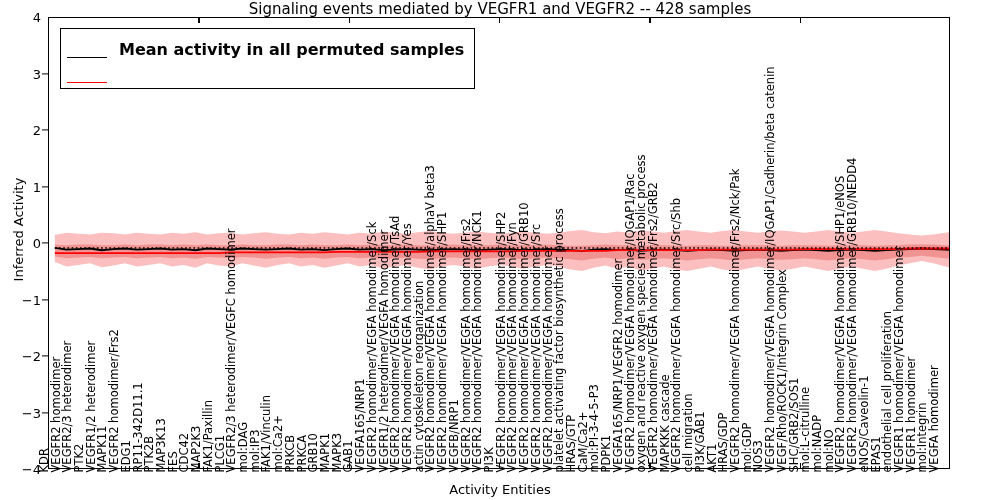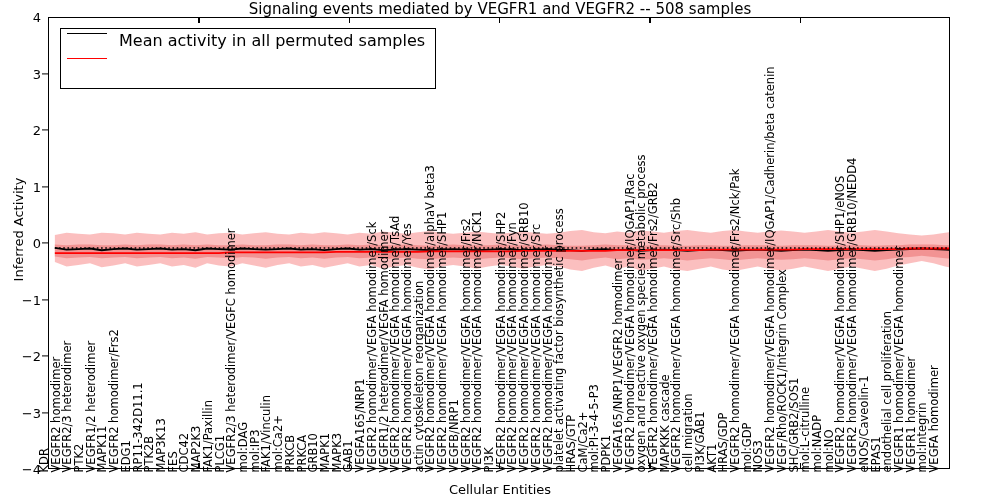--- a/index.html
+++ b/index.html
@@ -64,30 +64,30 @@
 
   
   svg.layer{position:absolute;left:0;top:0;width:902px;height:452px;display:block;}
 
   
   #legend{
     position:absolute;left:60px;top:28px;
     border:1.2px solid #000;background:#fff;
     padding:4px 10px 5px 6px;
   }
-  .legend-row{display:flex;align-items:flex-start;height:25px;}
+  .legend-row{display:flex;align-items:flex-end;height:25px;font-weight:bold;}
   .legend-swatch{width:40px;height:0;border-top-width:1.6px;border-top-style:solid;margin-right:12px;}
   .legend-text{font-size:16px;line-height:16px;white-space:nowrap;}
 </style>
 </head>
 <body>
 
 <div id="figure">
 
-  <div id="chart-title">Signaling events mediated by VEGFR1 and VEGFR2 -- 508 samples</div>
+  <div id="chart-title">Signaling events mediated by VEGFR1 and VEGFR2 -- 428 samples</div>
 
   <div id="ylabel">Inferred Activity</div>
   <div id="y-ticks">
       <div class="yt" style="top: 452px;">−4</div>
       <div class="yt" style="top: 395.5px;">−3</div>
       <div class="ytmark" style="top: 395.5px;"></div>
       <div class="yt" style="top: 339px;">−2</div>
       <div class="ytmark" style="top: 339px;"></div>
       <div class="yt" style="top: 282.5px;">−1</div>
       <div class="ytmark" style="top: 282.5px;"></div>
@@ -211,21 +211,21 @@
       <div class="xcat" style="left: 798.429px;">VEGFR2 homodimer/VEGFA homodimer/SHP1/eNOS</div>
       <div class="xcat" style="left: 810.143px;">VEGFR2 homodimer/VEGFA homodimer/GRB10/NEDD4</div>
       <div class="xcat" style="left: 821.857px;">eNOS/Caveolin-1</div>
       <div class="xcat" style="left: 833.571px;">EPAS1</div>
       <div class="xcat" style="left: 845.286px;">endothelial cell proliferation</div>
       <div class="xcat" style="left: 857px;">VEGFR1 homodimer/VEGFA homodimer</div>
       <div class="xcat" style="left: 868.714px;">VEGFR1 homodimer</div>
       <div class="xcat" style="left: 880.429px;">mol:Integrin</div>
       <div class="xcat" style="left: 892.143px;">VEGFA homodimer</div>
     </div>
-  <div id="xlabel">Cellular Entities</div>
+  <div id="xlabel">Activity Entities</div>
 
   <div id="legend">
     <div class="legend-row">
       <span class="legend-swatch" style="border-top-color: rgb(0, 0, 0);"></span>
       <span class="legend-text">Mean activity in all permuted samples</span>
     </div>
     <div class="legend-row">
       <span class="legend-swatch" style="border-top-color: rgb(255, 0, 0);"></span>
     </div>
   </div>

